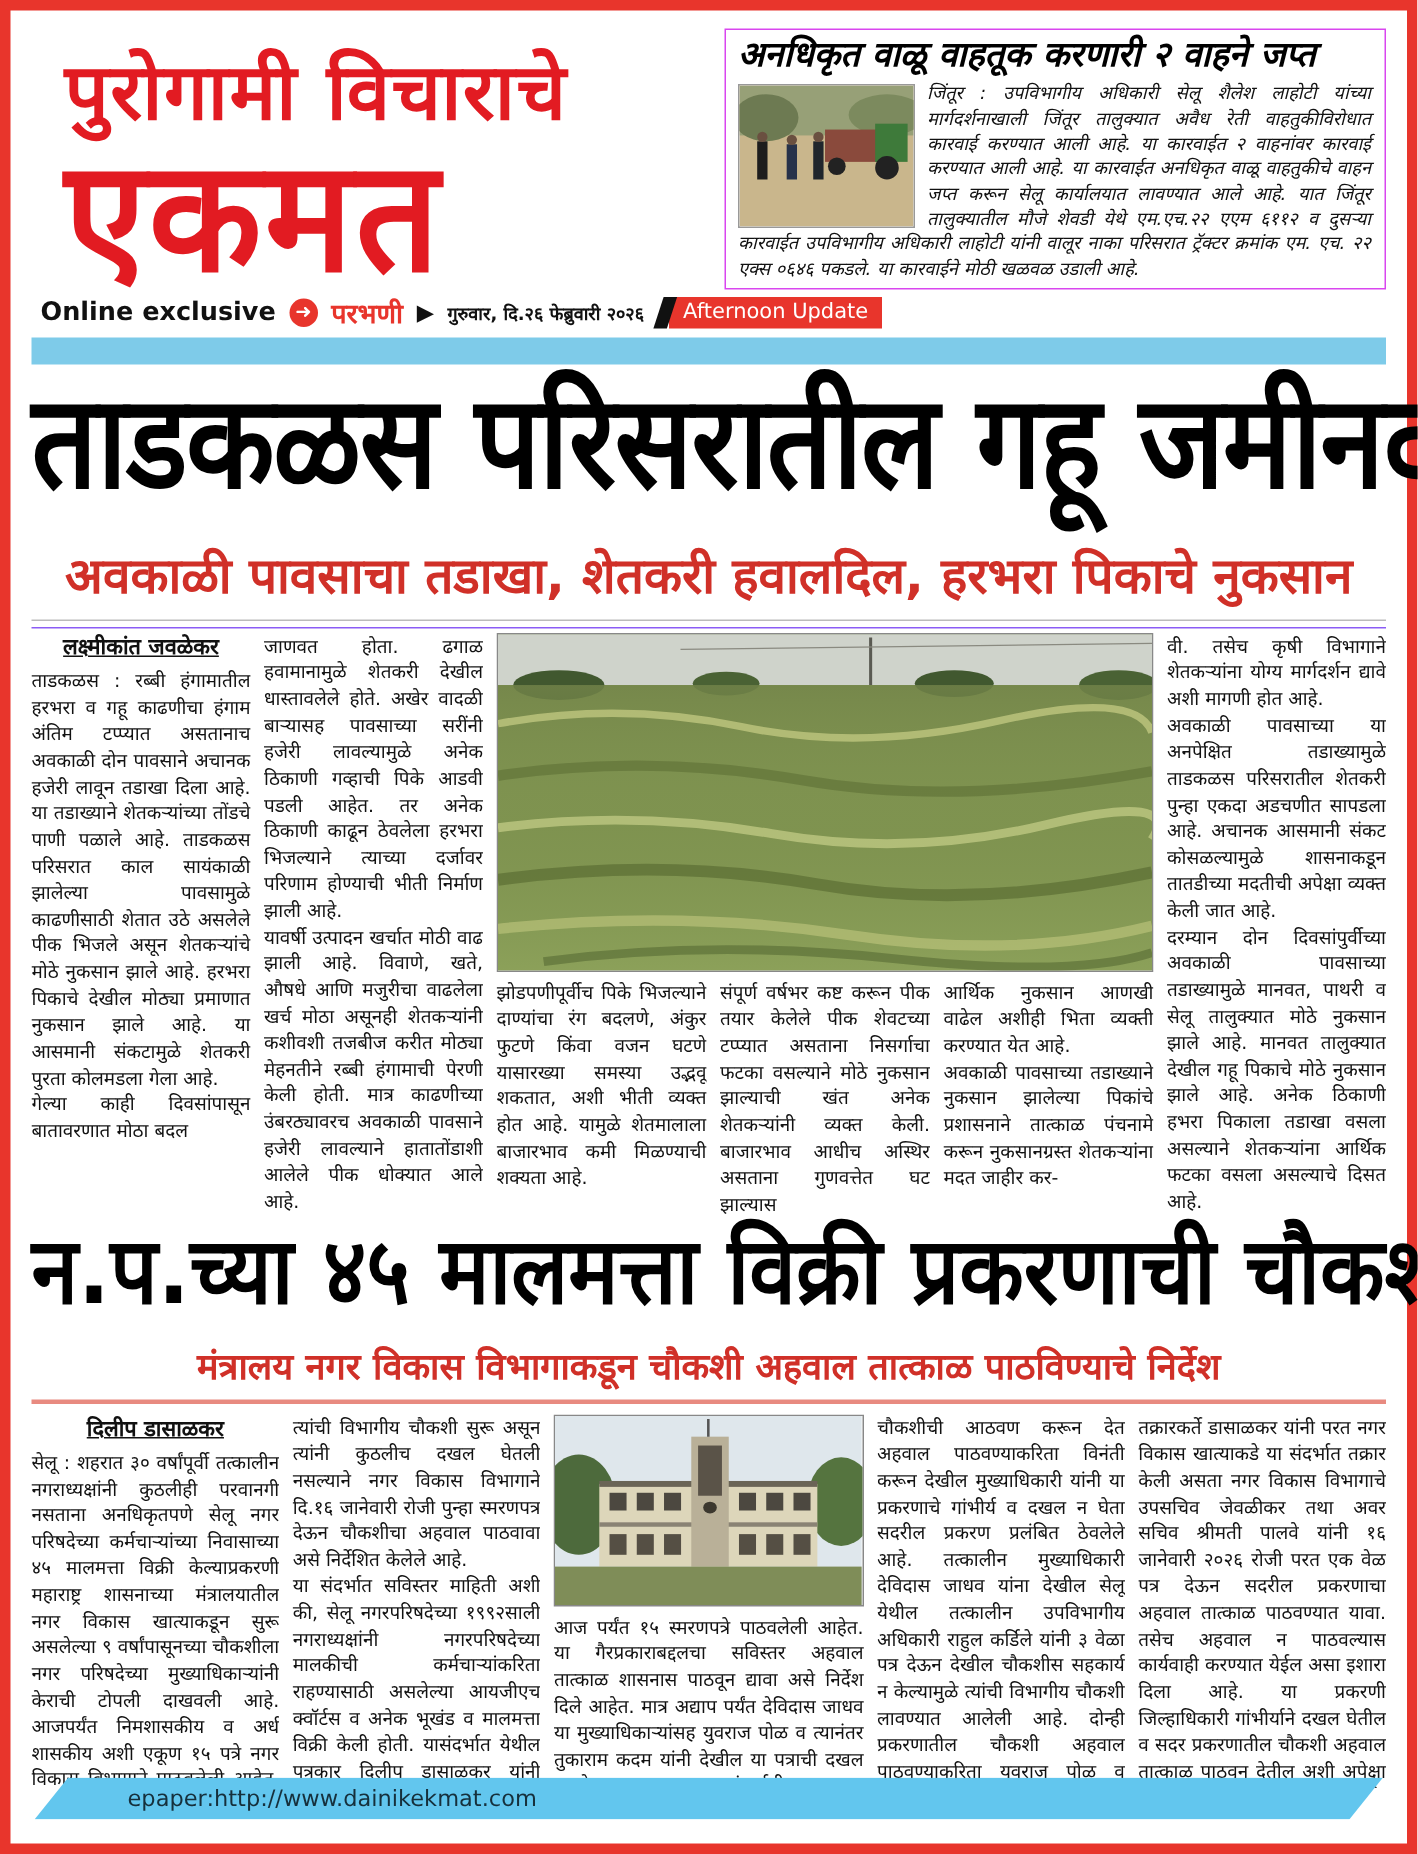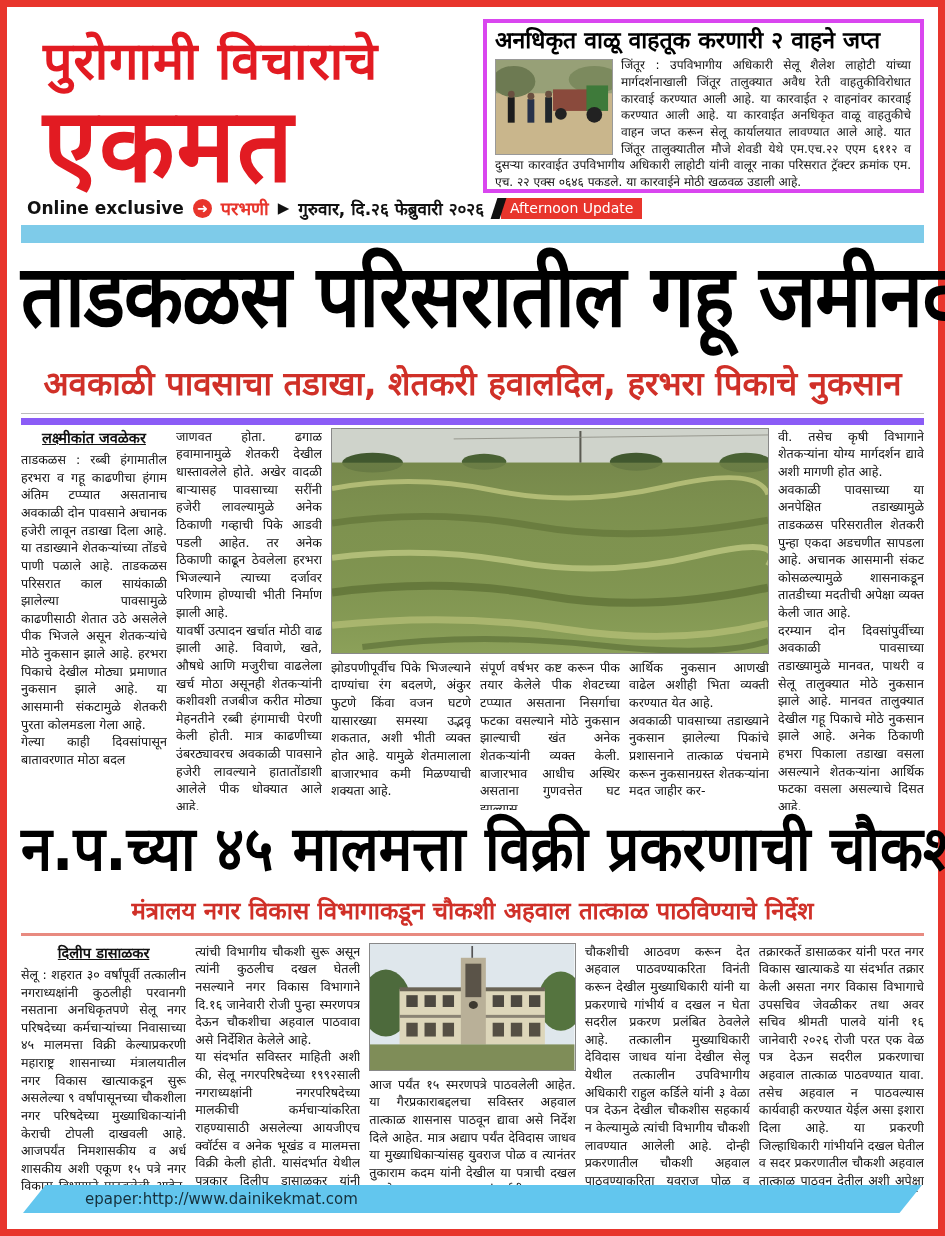--- a/index.html
+++ b/index.html
@@ -13,40 +13,40 @@
     position:absolute; inset:0;
     border:7px solid #e8352c;
     padding:8px 14px 10px 14px;
     background:#fff;
   }
   
   .masthead { display:flex; gap:12px; height:178px; }
   .logo-block { width:450px; padding-left:22px; color:#e21b22; }
   .tagline { font-weight:bold; font-size:52px; letter-spacing:1px; margin-top:8px; }
   .paper-name { font-weight:bold; font-size:98px; line-height:1.0; letter-spacing:2px; transform:scaleY(1.05); transform-origin:top left; }
-  .top-story { flex:1; border:4px solid #d946ef; padding:5px 9px 4px 8px; margin-top:4px; }
+  .top-story { flex:1; border:1px solid #d946ef; padding:5px 9px 4px 8px; margin-top:4px;font-style:italic; }
   .top-story h2 { font-size:23px; line-height:1.1; font-weight:bold; color:#000; margin-bottom:4px; }
   .ts-body { font-size:12.1px; line-height:1.38; text-align:justify; }
   .ts-photo { float:left; width:118px; height:96px; margin:2px 8px 2px 0; border:1px solid #999; }
   .ts-photo svg { display:block; width:100%; height:100%; }
   
   .meta-row { display:flex; align-items:center; gap:9px; height:26px; margin-top:2px; padding-left:6px; }
   .meta-online { font-weight:bold; font-size:17px; color:#111; }
   .arrow-circle { width:19px; height:19px; border-radius:50%; background:#e8352c; color:#fff; font-size:13px; line-height:19px; text-align:center; font-weight:bold; }
   .meta-city { color:#e8352c; font-weight:bold; font-size:18px; }
   .play { color:#111; font-size:15px; }
-  .meta-date { font-weight:bold; font-size:17px; color:#111; }
+  .meta-date { font-weight:bold; font-size:12px; color:#111; }
   .update-badge { margin-left:8px; background:#e8352c; color:#fff; font-size:14px; padding:2px 9px 3px 9px; position:relative; }
   .update-badge:before { content:""; position:absolute; left:-7px; top:0; bottom:0; width:9px; background:#111; transform:skewX(-18deg); }
   .cyan-strip { height:18px; background:#7ecbe9; margin-top:4px; }
   
   .a1-headline { font-size:77px; font-weight:bold; color:#000; text-align:center; line-height:1.05; margin-top:14px; letter-spacing:-1px; transform:scaleY(1.12); transform-origin:center; white-space:nowrap; }
   .a1-sub { font-size:33px; font-weight:bold; color:#d03028; text-align:center; margin-top:22px; white-space:nowrap; }
   .rule-gray { border:none; border-top:1px solid #bbb; margin-top:8px; }
-  .article-body { display:flex; gap:9px; margin-top:4px; border-top:7px solid #8b5cf6; padding-top:3px; }
+  .article-body { display:flex; gap:9px; margin-top:4px; border-top:1px solid #8b5cf6; padding-top:3px; }
   .col { flex:1; font-size:12.6px; line-height:1.4; text-align:justify; overflow:hidden; white-space:pre-line; }
   .a1 .article-body { height:392px; }
   .byline { display:block; text-align:center; font-weight:bold; font-size:14.5px; text-decoration:underline; margin-bottom:3px; white-space:nowrap; }
   .center-block { flex:3; display:flex; flex-direction:column; gap:5px; overflow:hidden; }
   .center-block .photo { width:100%; height:226px; border:1px solid #888; }
   .center-block .photo svg { display:block; width:100%; height:100%; }
   .inner-cols { display:flex; gap:9px; flex:1; }
   
   .a2-headline { font-size:56px; font-weight:bold; color:#000; text-align:center; line-height:1.05; margin-top:10px; transform:scaleY(1.1); transform-origin:center; white-space:nowrap; }
   .a2-sub { font-size:24px; font-weight:bold; color:#d03028; text-align:center; margin-top:14px; white-space:nowrap; }

